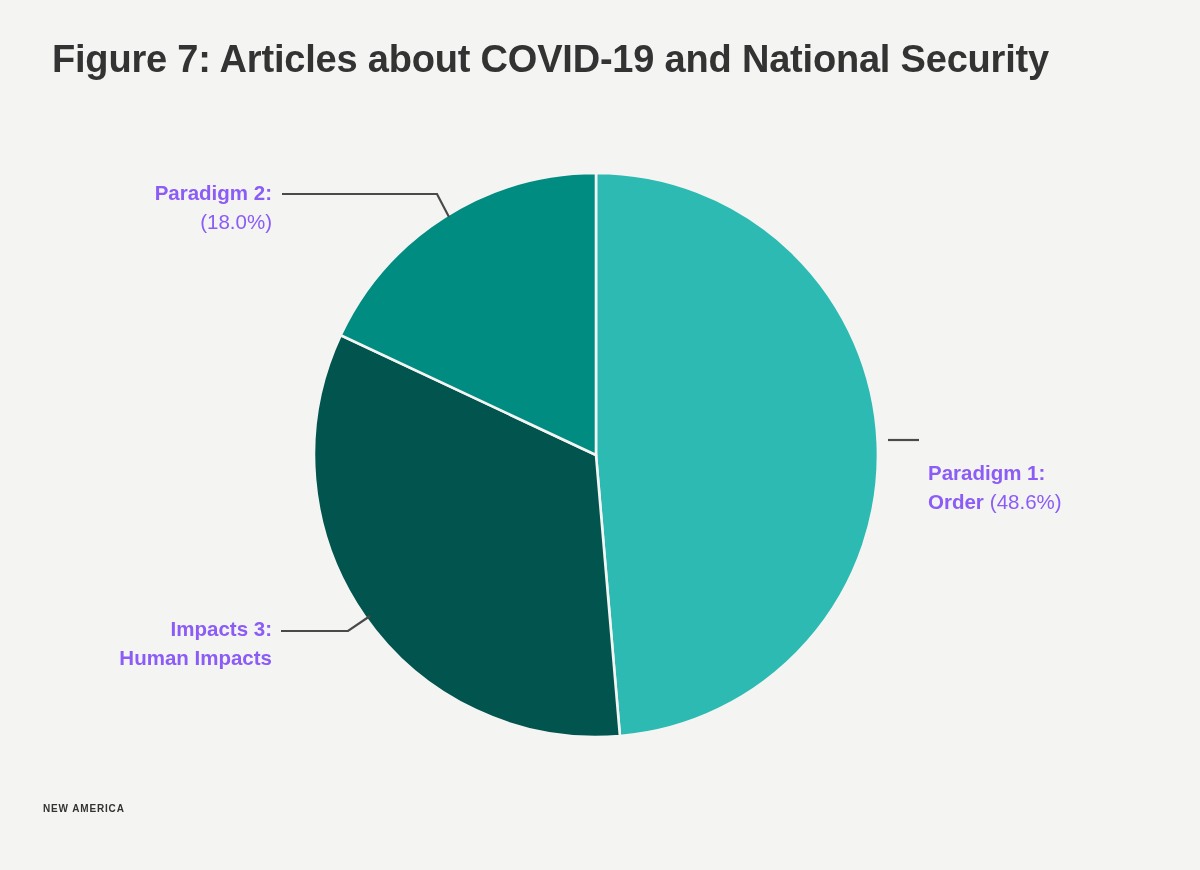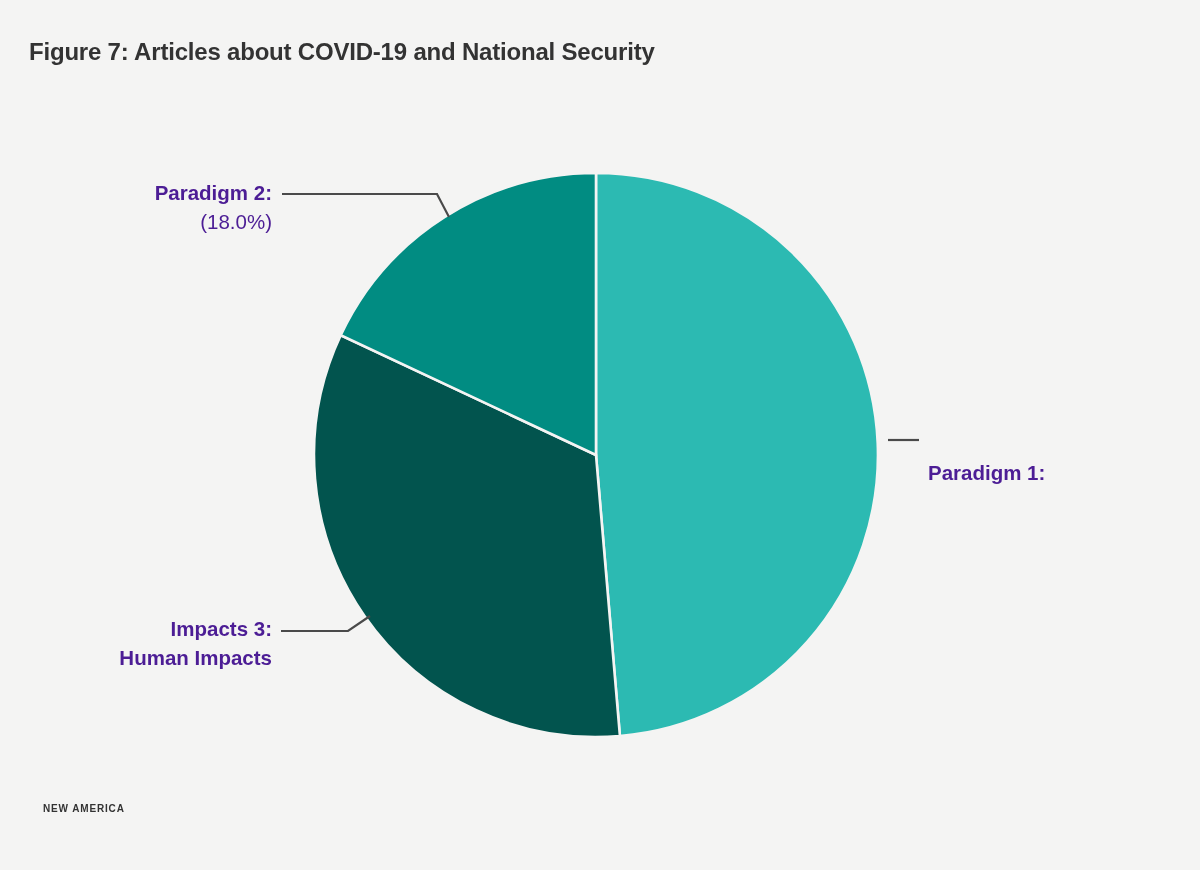--- a/index.html
+++ b/index.html
@@ -18,23 +18,23 @@
 
   #figure-root {
     position: relative;
     width: 1200px;
     height: 870px;
   }
 
   
   .chart-title {
     position: absolute;
-    left: 29px;
+    left: 52px;
     top: 38px;
-    font-size: 24px;
+    font-size: 38px;
     font-weight: bold;
     color: #333333;
     letter-spacing: -0.2px;
     white-space: nowrap;
   }
 
   
   .pie-wrap {
     position: absolute;
     left: 0;
@@ -43,21 +43,21 @@
     height: 870px;
   }
   .pie-svg {
     display: block;
   }
 
   
   .callout {
     position: absolute;
     font-size: 20.5px;
-    color: #4c1d95;
+    color: #8b5cf6;
     line-height: 1.40;
   }
   .callout .nm {
     font-weight: bold;
   }
   .callout .pct {
     font-weight: normal;
   }
 
   .callout-p2 {
@@ -120,17 +120,18 @@
     <div class="pct">(18.0%)</div>
   </div>
 
   <div class="callout callout-p3">
     <div class="nm">Impacts 3:</div>
     <div class="nm">Human Impacts</div>
   </div>
 
   <div class="callout callout-p1">
     <div class="nm">Paradigm 1:</div>
+    <div><span class="nm">Order</span><span class="pct" style="margin-left:6px;">(48.6%)</span></div>
   </div>
 
   <div class="footer-brand">NEW AMERICA</div>
 
 </div>
 
 </body></html>

